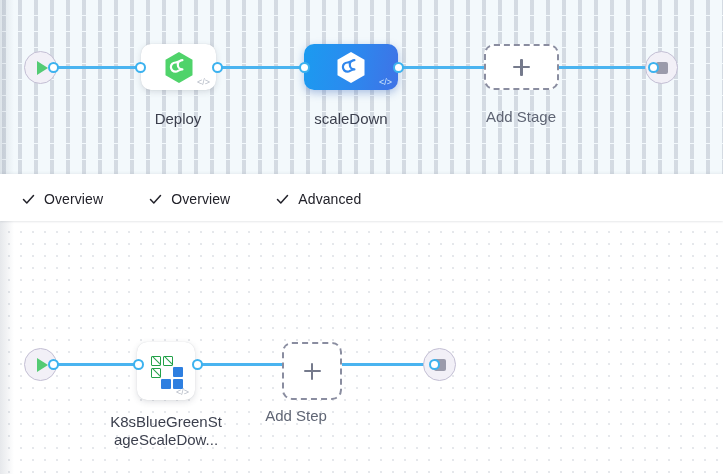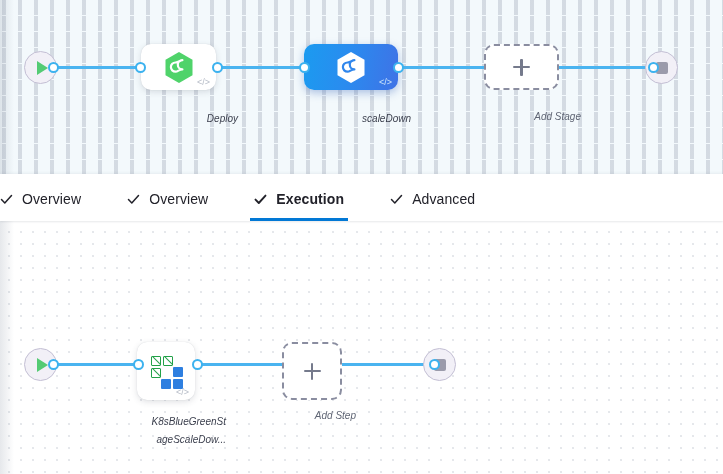--- a/index.html
+++ b/index.html
@@ -56,20 +56,21 @@
   }
 
   
   .tabbar {
     position: absolute;
     left: 0; right: 0; top: 174px; height: 47px;
     background: #ffffff;
     box-shadow: 0 1px 2px rgba(40,50,70,0.10), 0 -1px 3px rgba(40,50,70,0.06);
     display: flex;
     align-items: center;
+    padding-left: 22px;
     box-sizing: border-box;
     z-index: 5;
   }
   .tab {
     display: flex;
     align-items: center;
     gap: 9px;
     height: 100%;
     margin-right: 46px;
     position: relative;
@@ -180,27 +181,26 @@
     content: "";
     position: absolute;
     background: #757a8c;
     border-radius: 1px;
   }
   .plus::before { left: 0; top: 7px; width: 17px; height: 2.5px; }
   .plus::after  { top: 0; left: 7px; height: 17px; width: 2.5px; }
 
   .node-label {
     position: absolute;
-    text-align: right;
-    font-size: 10px;
+    text-align: center;
+    font-size: 15px;
     color: #3b3f4d;
     line-height: 18px;
     white-space: pre-line;
     z-index: 2;
-    font-style: italic;
   }
   .node-label.muted { color: #5f6574; }
 
   
   .bg-icon {
     position: relative;
     width: 34px; height: 34px;
   }
   .bg-cell {
     position: absolute;
@@ -297,28 +297,20 @@
     <div class="tab">
       <span class="tick">
         <svg width="13" height="13" viewBox="0 0 13 13">
             <path d="M1.5 6.6 L4.8 10 L11.5 2.6" fill="none" stroke="#22222a" stroke-width="1.5" stroke-linecap="round" stroke-linejoin="round"></path>
           </svg>
       </span>
       <span class="tlabel">Overview</span>
     </div>
 
 
-    <div class="tab active">
-      <span class="tick">
-        <svg width="13" height="13" viewBox="0 0 13 13">
-            <path d="M1.5 6.6 L4.8 10 L11.5 2.6" fill="none" stroke="#22222a" stroke-width="1.9" stroke-linecap="round" stroke-linejoin="round"></path>
-          </svg>
-      </span>
-      <span class="tlabel">Execution</span>
-    </div>
 
     <div class="tab">
       <span class="tick">
         <svg width="13" height="13" viewBox="0 0 13 13">
             <path d="M1.5 6.6 L4.8 10 L11.5 2.6" fill="none" stroke="#22222a" stroke-width="1.5" stroke-linecap="round" stroke-linejoin="round"></path>
           </svg>
       </span>
       <span class="tlabel">Advanced</span>
     </div>
 

